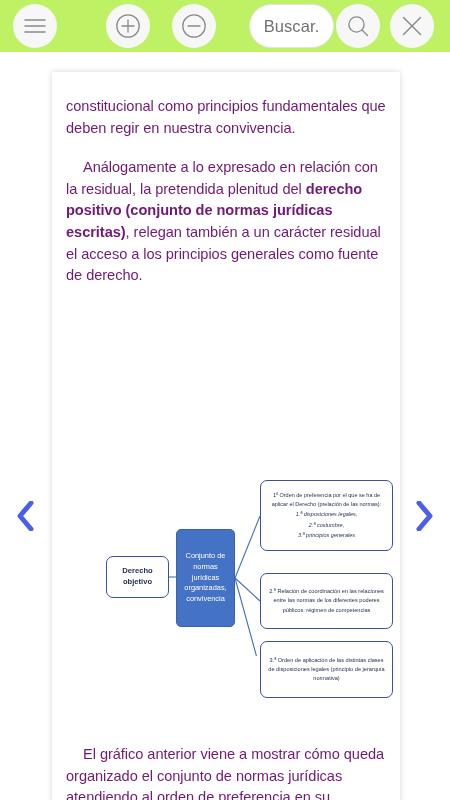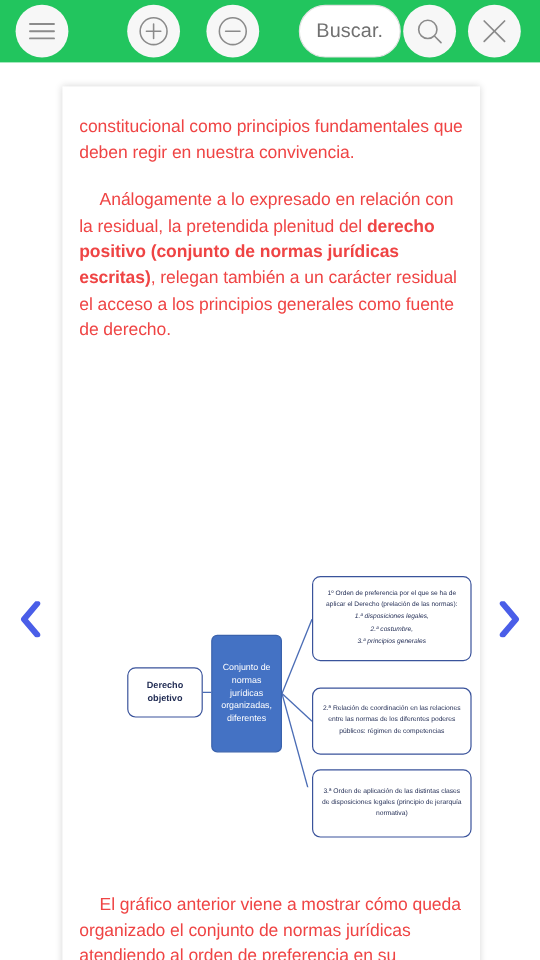--- a/index.html
+++ b/index.html
@@ -14,21 +14,21 @@
     width: 450px; height: 800px;
     background: #ffffff;
     overflow: hidden;
   }
 
   
   .toolbar {
     position: absolute;
     left: 0; top: 0;
     width: 450px; height: 52px;
-    background: #22c55e;
+    background: #bef264;
     z-index: 30;
   }
   .tb-btn {
     position: absolute;
     top: 4px;
     width: 44px; height: 44px;
     border-radius: 50%;
     background: #f7f7f7;
     display: flex; align-items: center; justify-content: center;
     cursor: pointer;
@@ -69,21 +69,21 @@
   }
   .page-inner {
     position: absolute;
     left: 14px; top: 24px;
     width: 320px;
   }
 
   .para {
     font-size: 14.6px;
     line-height: 1.48;
-    color: #ef4444;
+    color: #701a75;
     letter-spacing: -0.05px;
   }
   .para.indent { text-indent: 17px; }
   .para b { font-weight: 700; }
   .gap-1 { height: 18px; }
 
   
   .diagram {
     position: absolute;
     left: 0; top: 300px;
@@ -220,21 +220,21 @@
             <line x1="169" y1="182" x2="194" y2="205"></line>
             <line x1="169" y1="182" x2="194" y2="273"></line>
           </g>
         </svg>
 
         <div class="dbox" id="node-derecho">
           <span>Derecho objetivo</span>
         </div>
 
         <div class="dbox dbox-blue" id="node-conjunto">
-          <span>Conjunto de normas jurídicas organizadas, diferentes</span>
+          <span>Conjunto de normas jurídicas organizadas, convivencia</span>
         </div>
 
         <div class="dbox" id="node-b1">
           <span class="b1-head">1º Orden de preferencia por el que se ha de aplicar el Derecho (prelación de las normas):</span>
           <span class="b1-sub">1.ª disposiciones legales,</span>
           <span class="b1-sub">2.ª costumbre,</span>
           <span class="b1-sub">3.ª principios generales</span>
         </div>
 
         <div class="dbox" id="node-b2">

